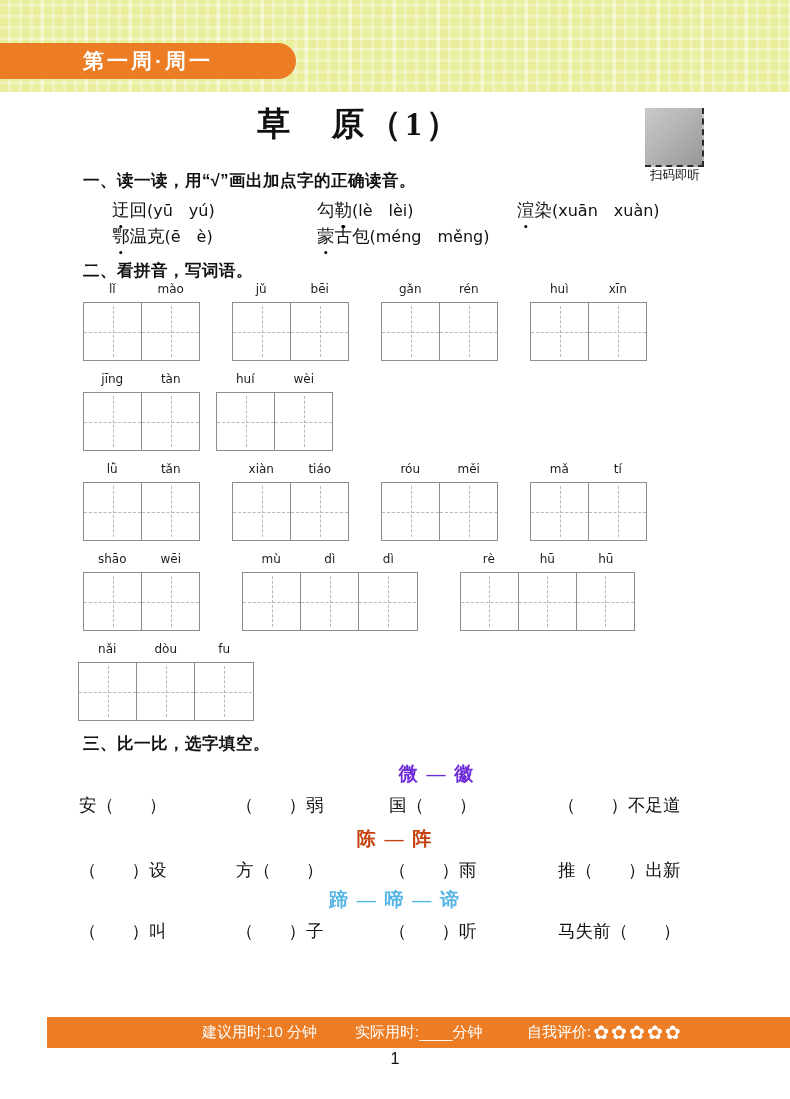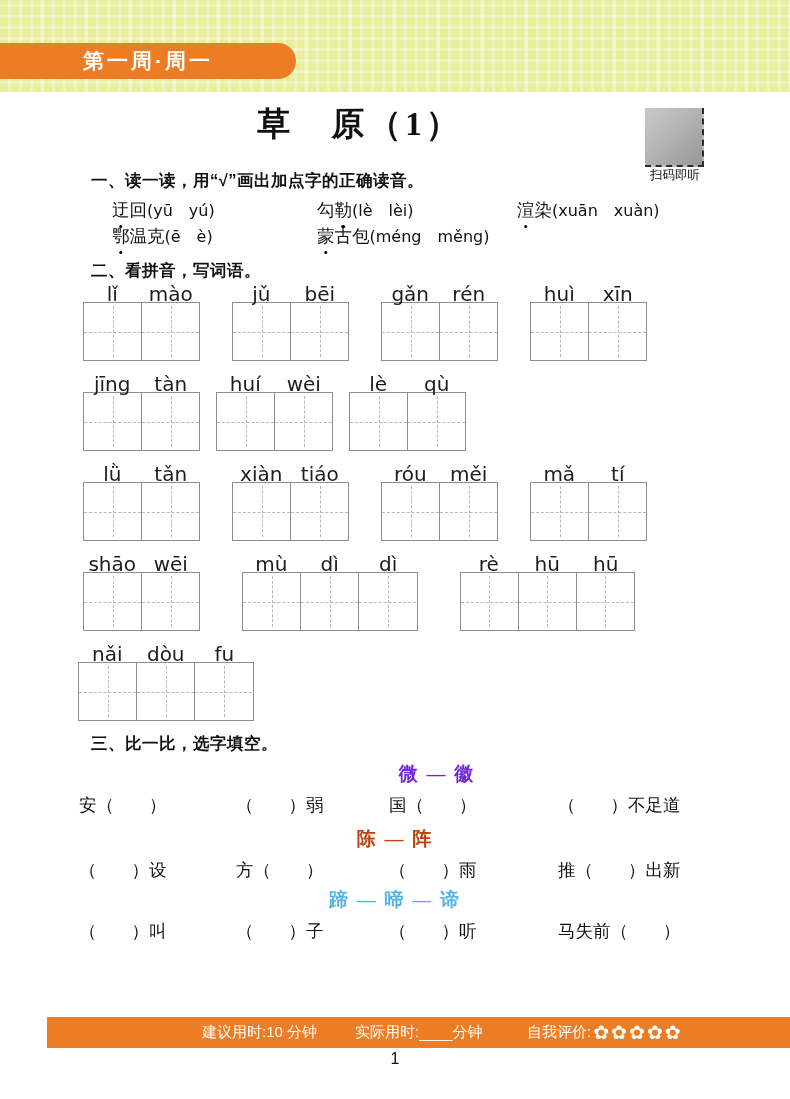--- a/index.html
+++ b/index.html
@@ -18,40 +18,40 @@
   
   .title{position:absolute;left:0;top:102px;width:720px;text-align:center;font-size:33px;font-weight:bold;
     font-family:"Liberation Serif",serif;letter-spacing:4px;}
   
   .qr{position:absolute;left:645px;top:108px;width:57px;height:57px;
     background:linear-gradient(135deg,#c9c9c9 0%,#b5b5b5 45%,#979797 100%);
     border-right:2px dashed #2a2a2a;border-bottom:2px dashed #2a2a2a;}
   .qr-caption{position:absolute;left:638px;top:167px;width:74px;text-align:center;font-size:12.5px;
     font-family:"Liberation Serif",serif;color:#111;}
   
-  .sec-heading{position:absolute;left:91px;font-size:16.5px;font-weight:bold;letter-spacing:.5px;}
+  .sec-heading{position:absolute;left:83px;font-size:16.5px;font-weight:bold;letter-spacing:.5px;}
   .h1{top:170px}.h2{top:260px}.h3{top:733px}
   
   .s1{position:absolute;left:72px;top:198px;width:640px;display:grid;
     grid-template-columns:205px 200px auto;row-gap:2px;font-size:17.5px;
     font-family:"Liberation Serif",serif;margin-left:40px;}
   .s1-item{white-space:nowrap;}
   .dotted{position:relative;display:inline-block;}
   .dotted::after{content:"";position:absolute;left:50%;transform:translateX(-50%);bottom:-6px;
     width:3.5px;height:3.5px;border-radius:50%;background:#000;}
   .pinyin-inline{font-family:"DejaVu Sans",sans-serif;font-size:16px;}
   
   .grid-row{position:absolute;display:flex;}
   .gr0{left:83px;top:282px;gap:32px}
   .gr1{left:83px;top:372px;gap:16px}
   .gr2{left:83px;top:462px;gap:32px}
   .gr3{left:83px;top:552px;gap:42px}
   .gr4{left:78px;top:642px;gap:45px}
   .plabels{display:flex;height:20px;}
-  .plabel{width:58.5px;text-align:center;font-size:20px;color:#1c1c1c;
+  .plabel{width:58.5px;text-align:center;font-size:12px;color:#1c1c1c;
     font-family:"DejaVu Sans",sans-serif;}
   .cells{display:flex;border:1.5px solid #8d8d8d;background:#fff;}
   .cell{position:relative;width:57px;height:57px;}
   .cell + .cell{border-left:1.5px solid #8d8d8d;}
   .cell::before{content:"";position:absolute;top:3px;bottom:3px;left:50%;width:0;border-left:1px dashed #b8b8b8;}
   .cell::after{content:"";position:absolute;left:0;right:0;top:50%;height:0;border-top:1px dashed #b8b8b8;}
   
   .pair{position:absolute;left:0;width:790px;text-align:center;font-size:19px;font-weight:600;
     font-family:"Liberation Serif",serif;letter-spacing:2px;}
   .p0{top:761px}.p1{top:826px}.p2{top:887px}
@@ -151,30 +151,20 @@
       <div>
         <div class="plabels">
           <span class="plabel">huí</span>
           <span class="plabel">wèi</span>
         </div>
         <div class="cells">
           <div class="cell"></div>
           <div class="cell"></div>
         </div>
       </div>
-      <div>
-        <div class="plabels">
-          <span class="plabel">lè</span>
-          <span class="plabel">qù</span>
-        </div>
-        <div class="cells">
-          <div class="cell"></div>
-          <div class="cell"></div>
-        </div>
-      </div>
     </div>
   <div class="grid-row gr2">
       <div>
         <div class="plabels">
           <span class="plabel">lǜ</span>
           <span class="plabel">tǎn</span>
         </div>
         <div class="cells">
           <div class="cell"></div>
           <div class="cell"></div>

